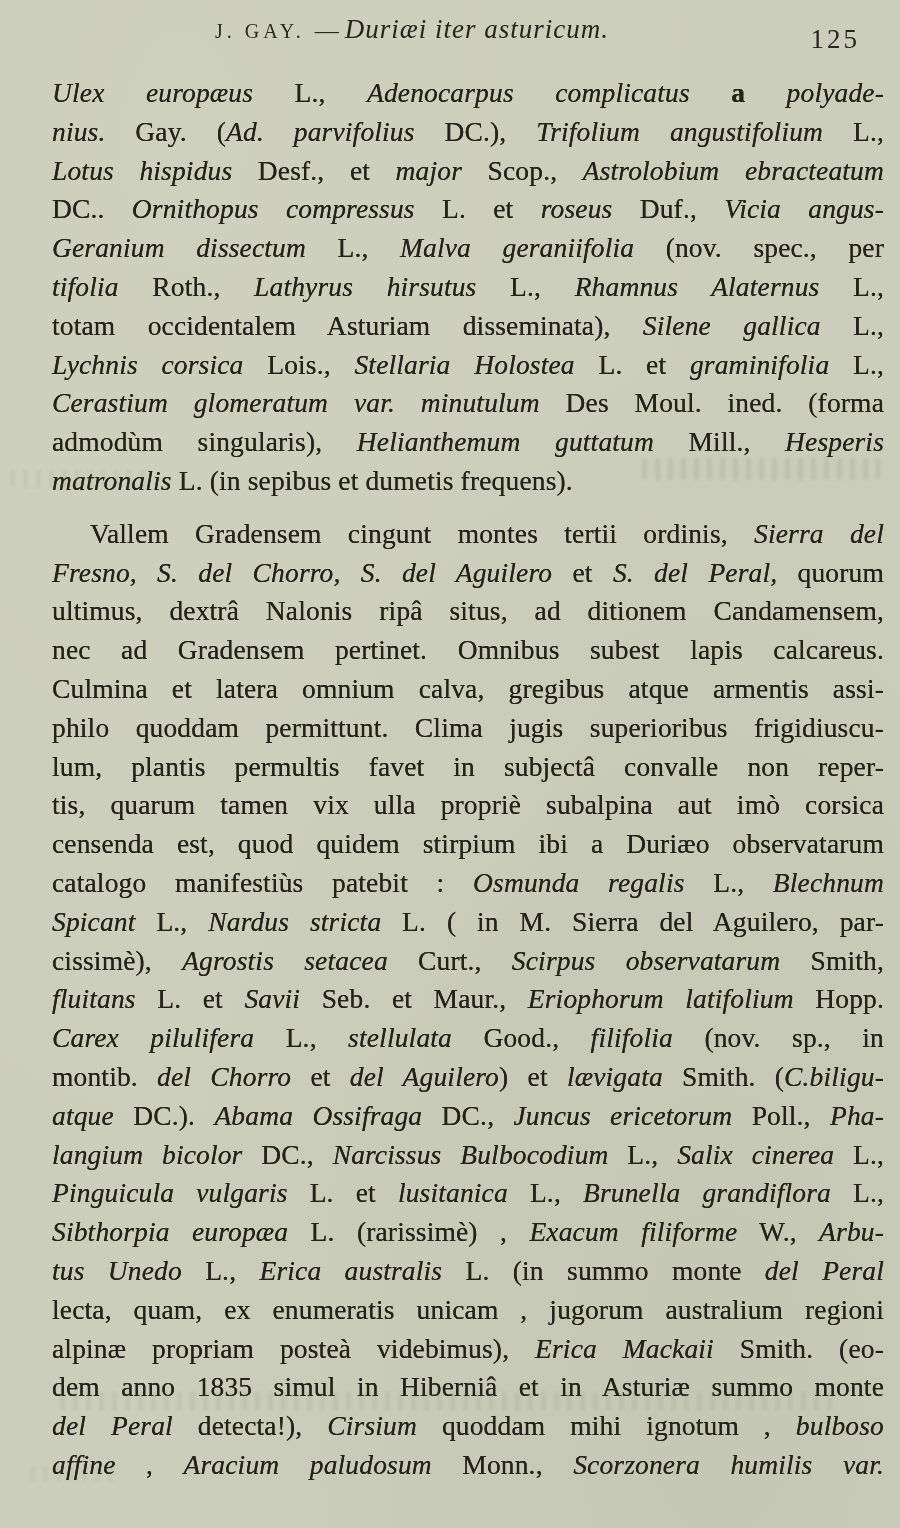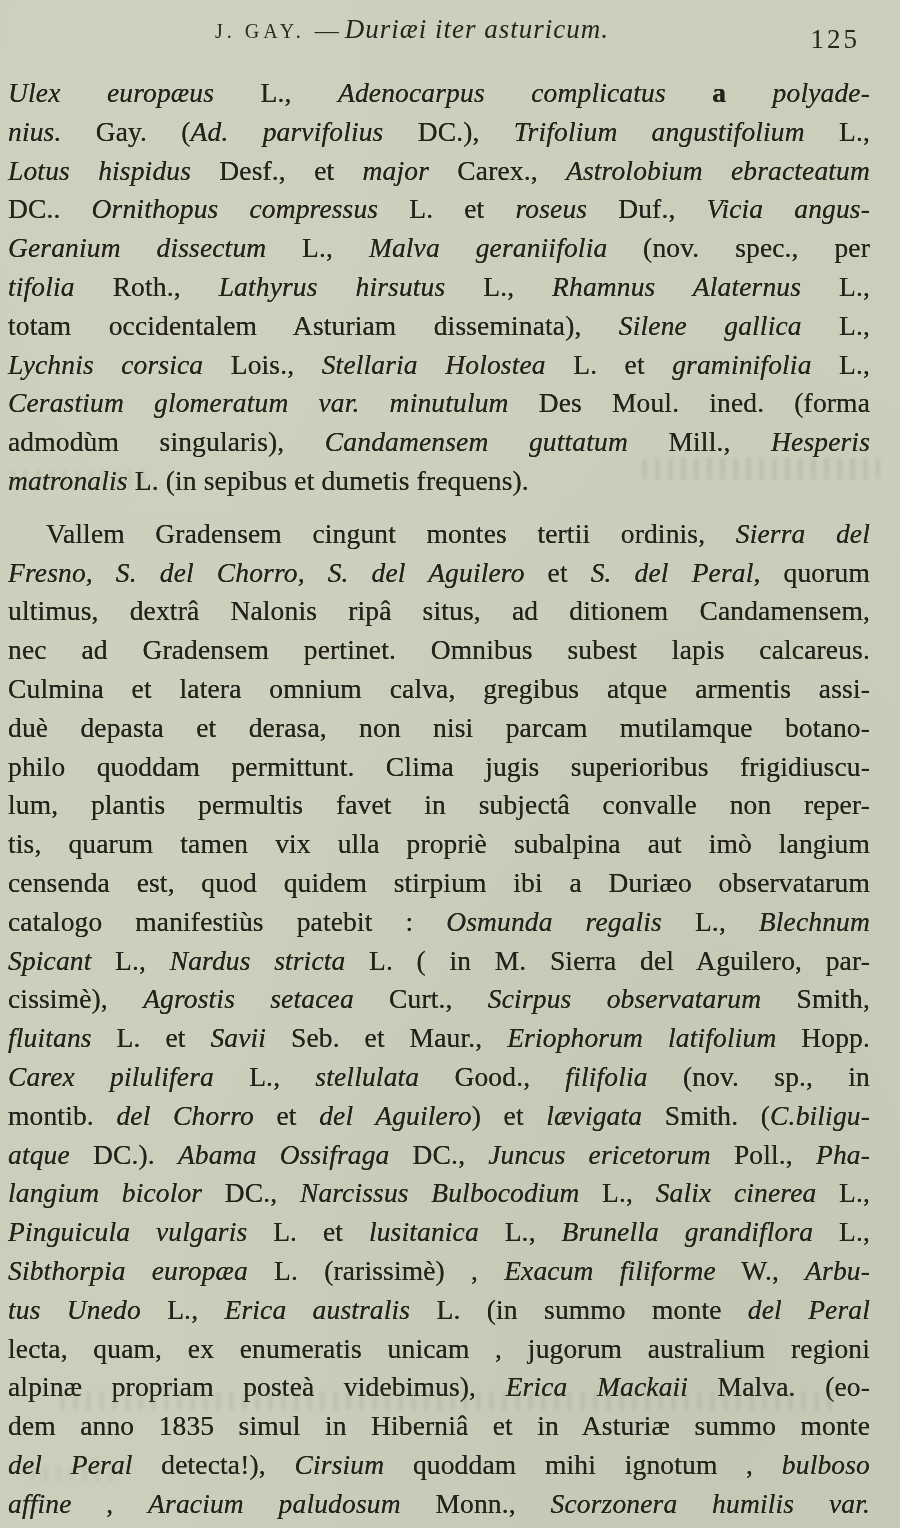--- a/index.html
+++ b/index.html
@@ -50,21 +50,22 @@
   }
   .page-number {
     position: absolute;
     top: 24px;
     right: 40px;
     font-size: 27px;
     letter-spacing: 3px;
     color: #26241c;
   }
   .body {
-    padding: 12px 30px 0 8px;
+    padding: 12px 16px 0 8px;
+    margin-left: 44px;
   }
   .para { margin: 0; }
   .para.indent { margin-top: 14px; }
   .para.indent .line.first { text-indent: 38px; }
   .line {
     font-size: 27.5px;
     line-height: 38.8px;
     text-align: justify;
     text-align-last: justify;
     white-space: normal;
@@ -98,54 +99,53 @@
     <span class="running-title">
       <span class="header-author">J. GAY.</span><span class="header-sep">—</span><span class="header-title">Duriæi iter asturicum.</span>
     </span>
     <span class="page-number">125</span>
   </div>
 
   <div class="body" id="page-body">
       <div class="para">
         <div class="line first"><span class="it">Ulex europæus</span><span> L., </span><span class="it">Adenocarpus complicatus</span><span> </span><span class="bd">a</span><span> </span><span class="it">polyade-</span></div>
         <div class="line"><span class="it">nius.</span><span> Gay. (</span><span class="it">Ad. parvifolius</span><span> DC.), </span><span class="it">Trifolium angustifolium</span><span> L.,</span></div>
-        <div class="line"><span class="it">Lotus hispidus</span><span> Desf., et </span><span class="it">major</span><span> Carex., </span><span class="it">Astrolobium ebracteatum</span></div>
+        <div class="line"><span class="it">Lotus hispidus</span><span> Desf., et </span><span class="it">major</span><span> Scop., </span><span class="it">Astrolobium ebracteatum</span></div>
         <div class="line"><span>DC.. </span><span class="it">Ornithopus compressus</span><span> L. et </span><span class="it">roseus</span><span> Duf., </span><span class="it">Vicia angus-</span></div>
         <div class="line"><span class="it">Geranium dissectum</span><span> L., </span><span class="it">Malva geraniifolia</span><span> (nov. spec., per</span></div>
         <div class="line"><span class="it">tifolia</span><span> Roth., </span><span class="it">Lathyrus hirsutus</span><span> L., </span><span class="it">Rhamnus Alaternus</span><span> L.,</span></div>
         <div class="line"><span>totam occidentalem Asturiam disseminata), </span><span class="it">Silene gallica</span><span> L.,</span></div>
         <div class="line"><span class="it">Lychnis corsica</span><span> Lois., </span><span class="it">Stellaria Holostea</span><span> L. et </span><span class="it">graminifolia</span><span> L.,</span></div>
         <div class="line"><span class="it">Cerastium glomeratum var. minutulum</span><span> Des Moul. ined. (forma</span></div>
-        <div class="line"><span>admodùm singularis), </span><span class="it">Candamensem guttatum</span><span> Mill., </span><span class="it">Hesperis</span></div>
+        <div class="line"><span>admodùm singularis), </span><span class="it">Helianthemum guttatum</span><span> Mill., </span><span class="it">Hesperis</span></div>
         <div class="line noJustifyLast"><span class="it">matronalis</span><span> L. (in sepibus et dumetis frequens).</span></div>
       </div>
       <div class="para indent">
         <div class="line first"><span>Vallem Gradensem cingunt montes tertii ordinis, </span><span class="it">Sierra del</span></div>
         <div class="line"><span class="it">Fresno, S. del Chorro, S. del Aguilero</span><span> et </span><span class="it">S. del Peral,</span><span> quorum</span></div>
         <div class="line"><span>ultimus, dextrâ Nalonis ripâ situs, ad ditionem Candamensem,</span></div>
         <div class="line"><span>nec ad Gradensem pertinet. Omnibus subest lapis calcareus.</span></div>
         <div class="line"><span>Culmina et latera omnium calva, gregibus atque armentis assi-</span></div>
-        <div class="line"><span>duè depasta et derasa, non nisi parcam mutilamque botano-</span></div>
         <div class="line"><span>philo quoddam permittunt. Clima jugis superioribus frigidiuscu-</span></div>
         <div class="line"><span>lum, plantis permultis favet in subjectâ convalle non reper-</span></div>
-        <div class="line"><span>tis, quarum tamen vix ulla propriè subalpina aut imò langium</span></div>
+        <div class="line"><span>tis, quarum tamen vix ulla propriè subalpina aut imò corsica</span></div>
         <div class="line"><span>censenda est, quod quidem stirpium ibi a Duriæo observatarum</span></div>
         <div class="line"><span>catalogo manifestiùs patebit : </span><span class="it">Osmunda regalis</span><span> L., </span><span class="it">Blechnum</span></div>
         <div class="line"><span class="it">Spicant</span><span> L., </span><span class="it">Nardus stricta</span><span> L. ( in M. Sierra del Aguilero, par-</span></div>
         <div class="line"><span>cissimè), </span><span class="it">Agrostis setacea</span><span> Curt., </span><span class="it">Scirpus observatarum</span><span> Smith,</span></div>
         <div class="line"><span class="it">fluitans</span><span> L. et </span><span class="it">Savii</span><span> Seb. et Maur., </span><span class="it">Eriophorum latifolium</span><span> Hopp.</span></div>
         <div class="line"><span class="it">Carex pilulifera</span><span> L., </span><span class="it">stellulata</span><span> Good., </span><span class="it">filifolia</span><span> (nov. sp., in</span></div>
         <div class="line"><span>montib. </span><span class="it">del Chorro</span><span> et </span><span class="it">del Aguilero</span><span>) et </span><span class="it">lævigata</span><span> Smith. (</span><span class="it">C.biligu-</span></div>
         <div class="line"><span class="it">atque</span><span> DC.). </span><span class="it">Abama Ossifraga</span><span> DC., </span><span class="it">Juncus ericetorum</span><span> Poll., </span><span class="it">Pha-</span></div>
         <div class="line"><span class="it">langium bicolor</span><span> DC., </span><span class="it">Narcissus Bulbocodium</span><span> L., </span><span class="it">Salix cinerea</span><span> L.,</span></div>
         <div class="line"><span class="it">Pinguicula vulgaris</span><span> L. et </span><span class="it">lusitanica</span><span> L., </span><span class="it">Brunella grandiflora</span><span> L.,</span></div>
         <div class="line"><span class="it">Sibthorpia europæa</span><span> L. (rarissimè) , </span><span class="it">Exacum filiforme</span><span> W., </span><span class="it">Arbu-</span></div>
         <div class="line"><span class="it">tus Unedo</span><span> L., </span><span class="it">Erica australis</span><span> L. (in summo monte </span><span class="it">del Peral</span></div>
         <div class="line"><span>lecta, quam, ex enumeratis unicam , jugorum australium regioni</span></div>
-        <div class="line"><span>alpinæ propriam posteà videbimus), </span><span class="it">Erica Mackaii</span><span> Malva. (eo-</span></div>
+        <div class="line"><span>alpinæ propriam posteà videbimus), </span><span class="it">Erica Mackaii</span><span> Smith. (eo-</span></div>
         <div class="line"><span>dem anno 1835 simul in Hiberniâ et in  Asturiæ summo monte</span></div>
         <div class="line"><span class="it">del Peral</span><span> detecta!), </span><span class="it">Cirsium</span><span> quoddam mihi ignotum , </span><span class="it">bulboso</span></div>
         <div class="line"><span class="it">affine</span><span> , </span><span class="it">Aracium paludosum</span><span> Monn., </span><span class="it">Scorzonera humilis var.</span></div>
       </div>
     </div>
 
   <div class="smudge s1"></div>
   <div class="smudge s2"></div>
   <div class="smudge s3"></div>
   <div class="smudge s4"></div>

